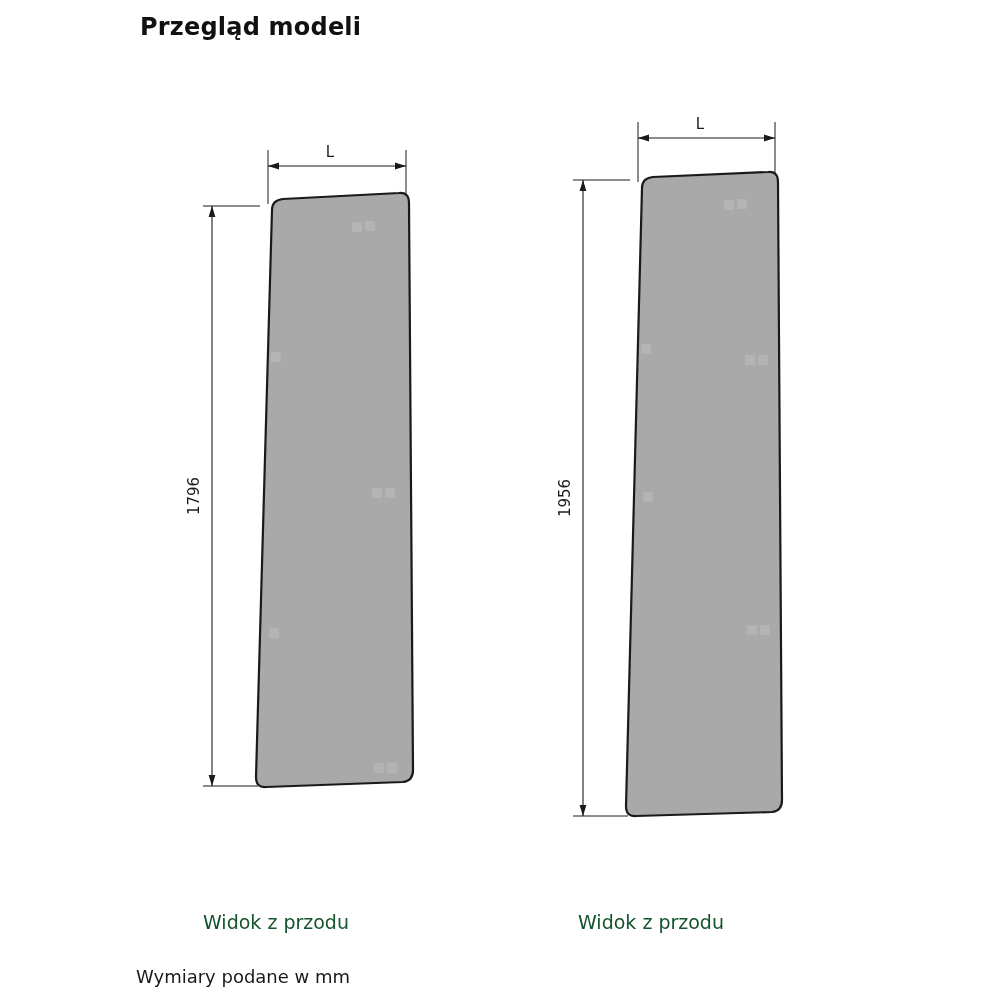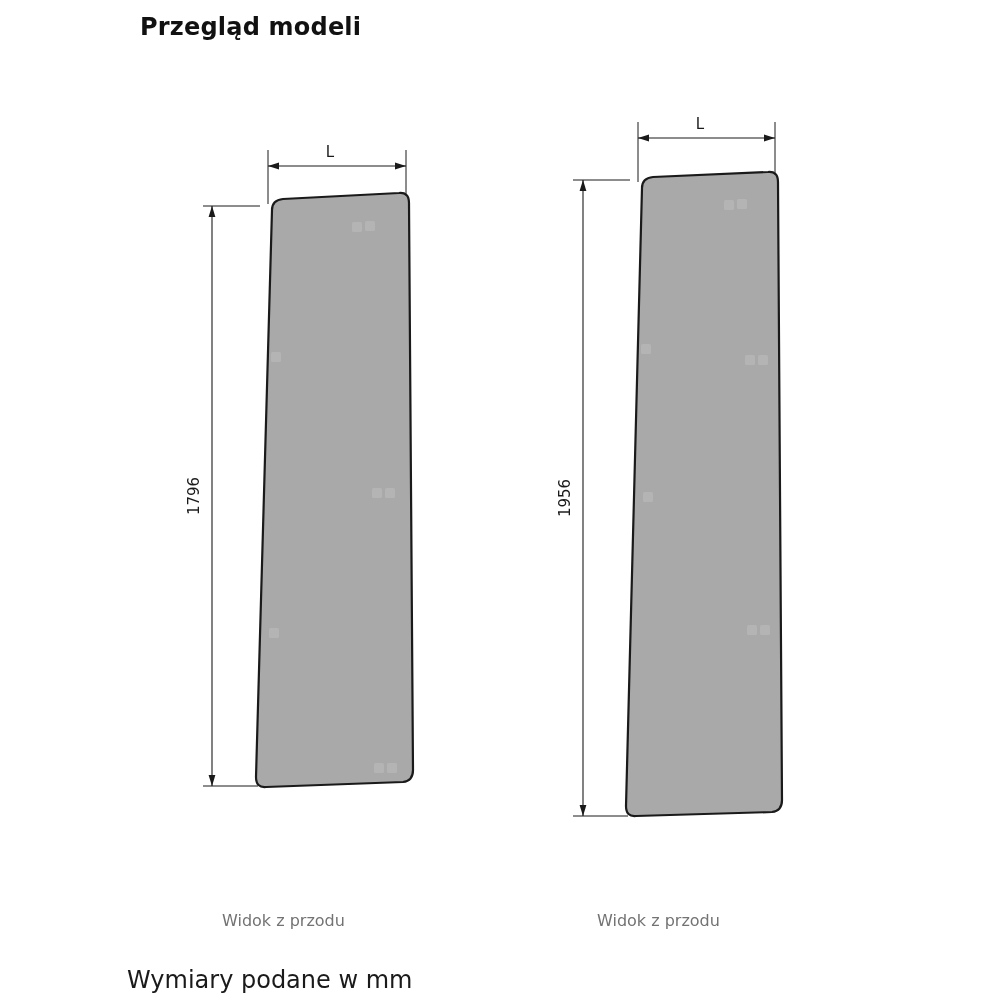--- a/index.html
+++ b/index.html
@@ -36,38 +36,37 @@
     width: 1000px;
     height: 1000px;
   }
   .dim-label {
     font-family: "DejaVu Sans", sans-serif;
     font-size: 15px;
     fill: #1a1a1a;
   }
   .view-caption {
     position: absolute;
-    font-size: 16px;
-    color: #737373;
+    font-size: 19px;
+    color: #14532d;
     white-space: nowrap;
-    margin-left: 19px;
   }
   #caption-left {
     left: 203px;
     top: 911px;
   }
   #caption-right {
     left: 578px;
     top: 911px;
   }
   .units-note {
     position: absolute;
-    left: 127px;
+    left: 136px;
     top: 966px;
-    font-size: 24px;
+    font-size: 18px;
     color: #1a1a1a;
     white-space: nowrap;
   }
 </style>
 </head>
 <body>
 
 <div class="page-title">Przegląd modeli</div>
 
 <div class="diagram-area">

